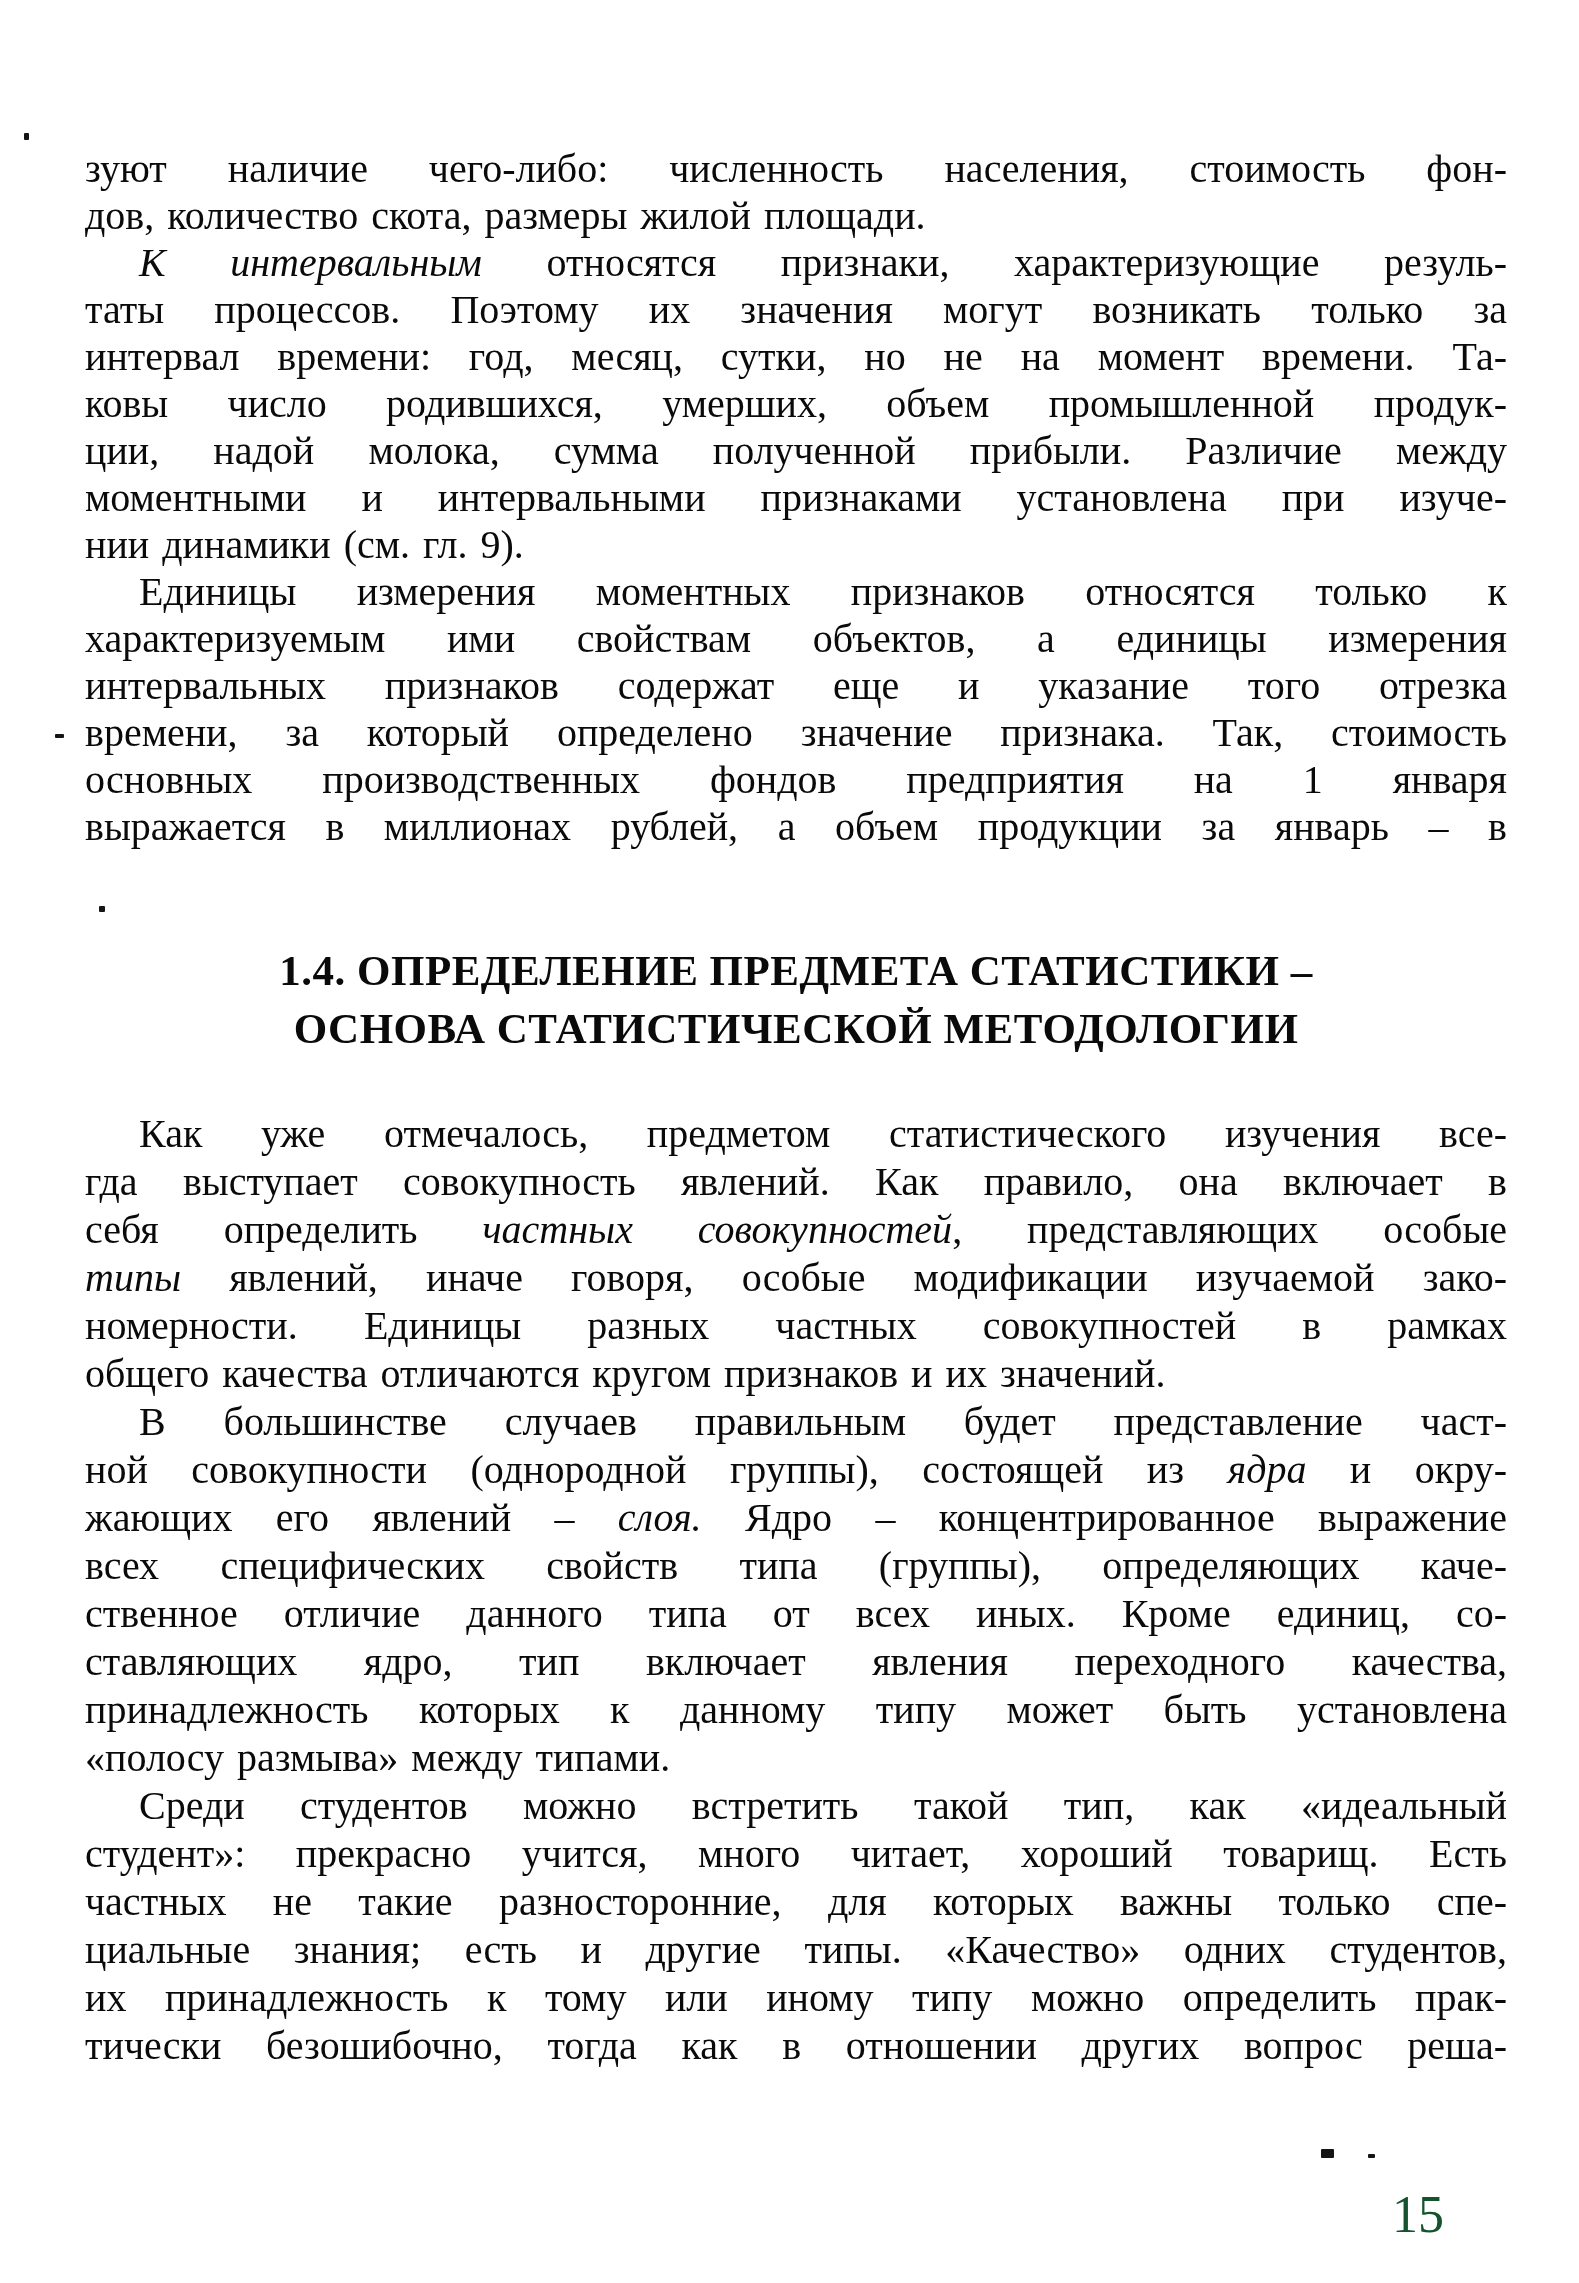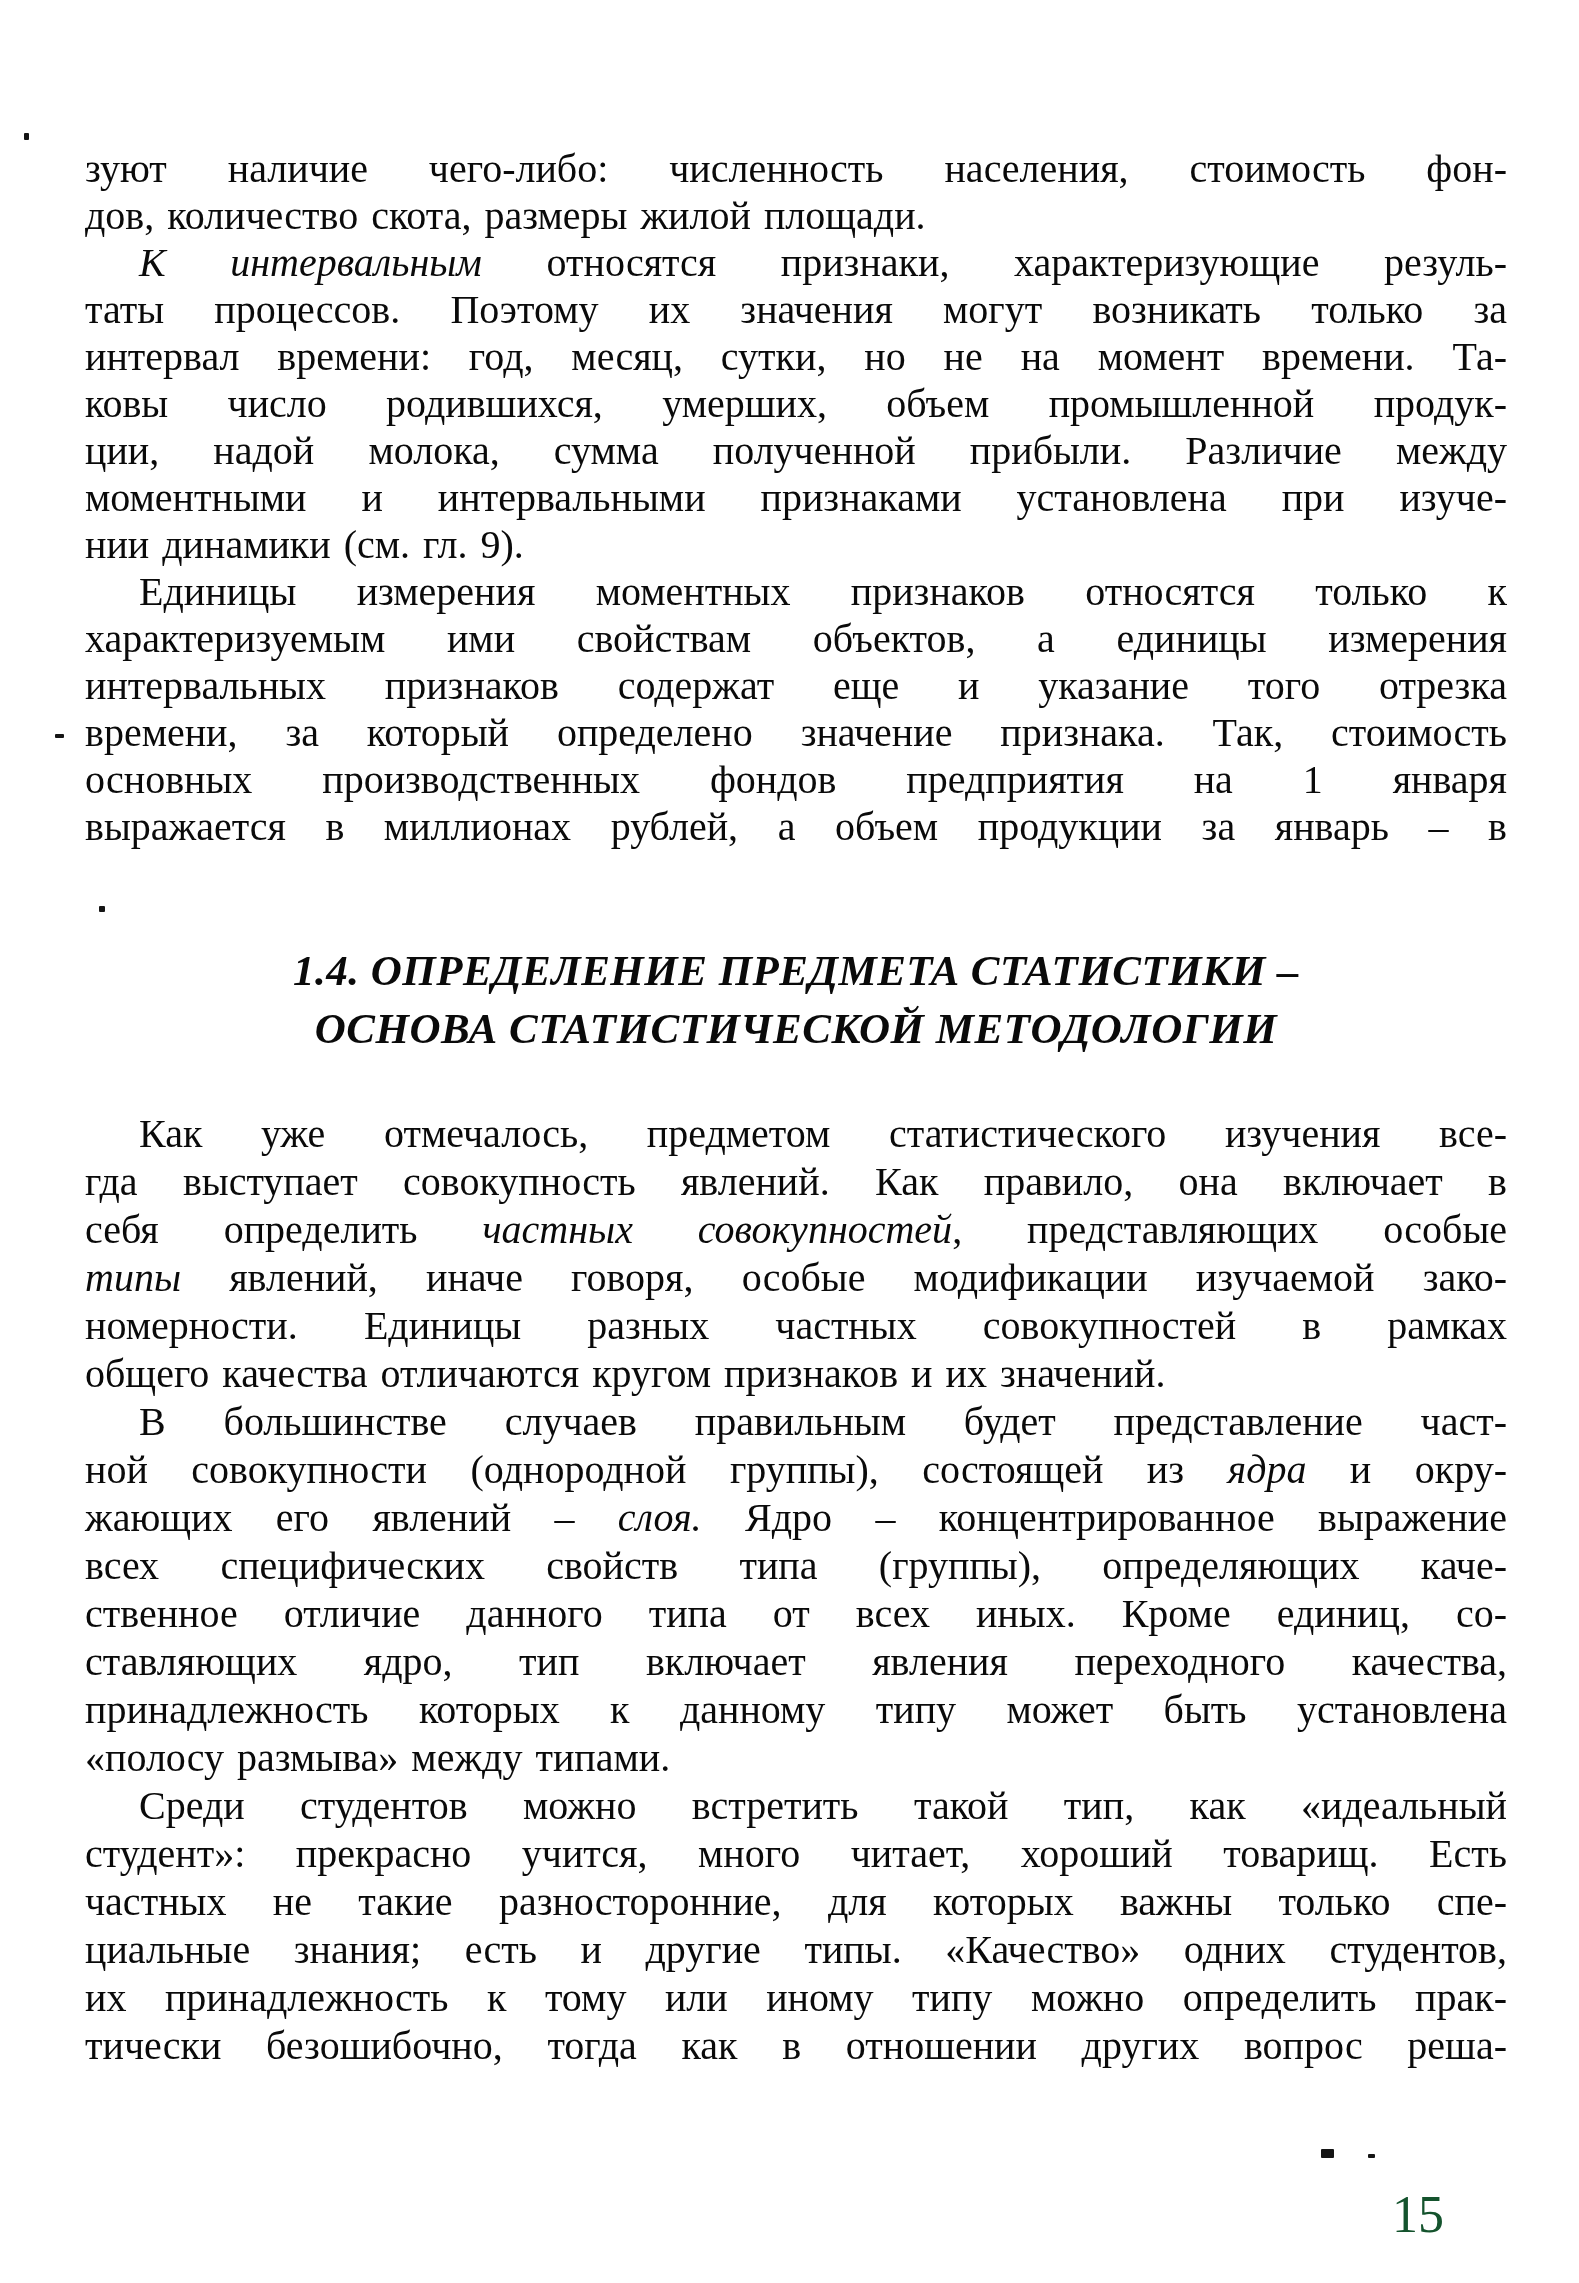--- a/index.html
+++ b/index.html
@@ -23,21 +23,21 @@
   .flow2 .line{line-height:48px;font-family:Liberation Serif, serif;}
   .line.noj{text-align-last:left;}
   .line.ind{text-indent:54px;}
   .line em{font-style:italic;}
   .heading{
     margin:92px 0 52px 0;
     text-align:center;font-weight:bold;
     font-size:43px;line-height:58px;
     letter-spacing:0.5px;
   }
-  .hline{display:block;font-style:italic;}
+  .hline{display:block;}
   .page-number{
     position:absolute;left:1392px;top:2193px;
     font-size:52px;line-height:44px;color:#14532d;
   }
   .speck{position:absolute;background:#151515;border-radius:1px;}
   .speck.s1{left:24px;top:133px;width:5px;height:7px;}
   .speck.s2{left:99px;top:906px;width:6px;height:6px;}
   .speck.s3{left:1321px;top:2149px;width:13px;height:9px;}
   .speck.s4{left:1368px;top:2154px;width:7px;height:4px;}
   .speck.s5{left:55px;top:734px;width:9px;height:4px;}

